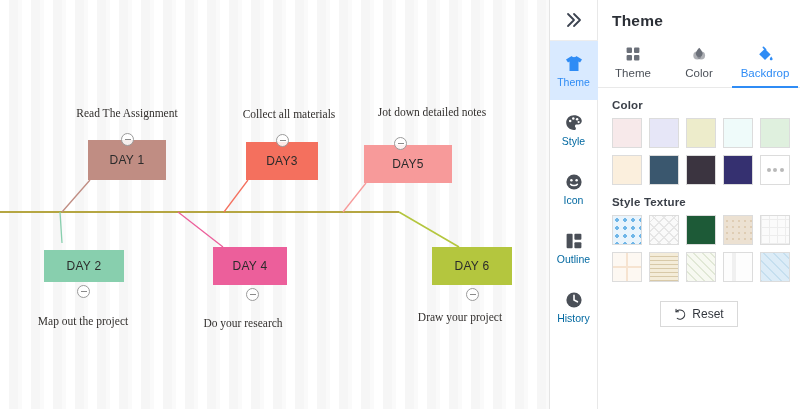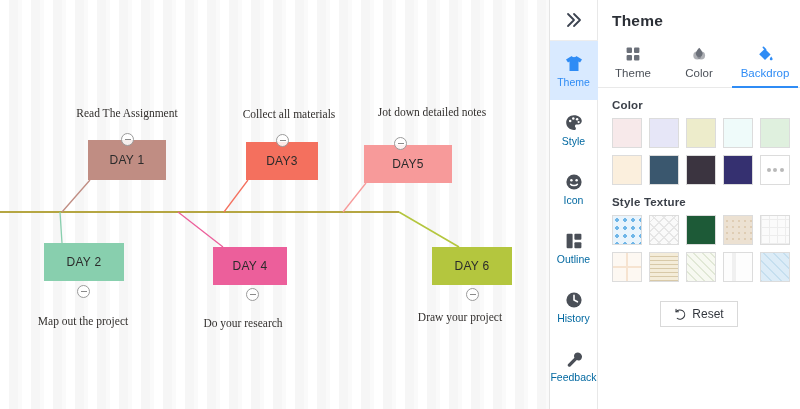--- a/index.html
+++ b/index.html
@@ -149,21 +149,21 @@
       <line x1="62" y1="212" x2="90" y2="180" stroke="#c08d83" stroke-width="1.3"></line>
       <line x1="178" y1="212" x2="223" y2="247" stroke="#ec5f9b" stroke-width="1.3"></line>
       <line x1="224" y1="212" x2="248" y2="180" stroke="#f4705e" stroke-width="1.3"></line>
       <line x1="343" y1="212" x2="366" y2="183" stroke="#f79a9a" stroke-width="1.3"></line>
     </svg>
 
     <div id="nodes-layer">
         <div class="node" style="left: 88px; top: 140px; width: 78px; height: 40px; background: rgb(192, 141, 131);">DAY 1</div>
         <div class="caption" style="left: 127px; top: 107px; transform: translateX(-50%);">Read The Assignment</div>
         <div class="handle" style="left: 121px; top: 133px;"></div>
-        <div class="node" style="left: 44px; top: 243px; width: 80px; height: 38px; background: rgb(136, 207, 174);">DAY 2</div>
+        <div class="node" style="left: 44px; top: 250px; width: 80px; height: 32px; background: rgb(136, 207, 174);">DAY 2</div>
         <div class="caption" style="left: 83px; top: 315px; transform: translateX(-50%);">Map out the project</div>
         <div class="handle" style="left: 77px; top: 285px;"></div>
         <div class="node" style="left: 246px; top: 142px; width: 72px; height: 38px; background: rgb(244, 112, 94);">DAY3</div>
         <div class="caption" style="left: 282px; top: 108px; transform: translateX(-50%); padding-left: 14px;">Collect all materials</div>
         <div class="handle" style="left: 276px; top: 134px;"></div>
         <div class="node" style="left: 213px; top: 247px; width: 74px; height: 38px; background: rgb(236, 95, 155);">DAY 4</div>
         <div class="caption" style="left: 243px; top: 317px; transform: translateX(-50%);">Do your research</div>
         <div class="handle" style="left: 246px; top: 288px;"></div>
         <div class="node" style="left: 364px; top: 145px; width: 88px; height: 38px; background: rgb(247, 154, 154);">DAY5</div>
         <div class="caption" style="left: 432px; top: 106px; transform: translateX(-50%);">Jot down detailed notes</div>
@@ -216,26 +216,20 @@
               <rect x="10.4" y="11.2" width="7" height="6" rx="1" fill="#4a4f57"></rect>
             </svg>
             <span class="rl">Outline</span>
           </div>
           <div class="rail-item">
             <svg class="rail-ico" viewBox="0 0 20 20">
               <circle cx="10" cy="10" r="7.6" fill="#4a4f57"></circle>
               <path d="M10,5.4 L10,10 L13.4,11.8" fill="none" stroke="#fff" stroke-width="1.6" stroke-linecap="round" stroke-linejoin="round"></path>
             </svg>
             <span class="rl">History</span>
-          </div>
-          <div class="rail-item">
-            <svg class="rail-ico" viewBox="0 0 20 20">
-              <path d="M16.4,4.6 C15,3.2 12.8,3.1 11.3,4.3 C10,5.4 9.7,7.2 10.4,8.7 L4.2,14.9 C3.5,15.6 3.5,16.7 4.2,17.3 C4.9,18 6,18 6.6,17.3 L12.8,11.1 C14.3,11.8 16.1,11.5 17.2,10.2 C18.4,8.7 18.3,6.5 16.9,5.1 Z" fill="#4a4f57"></path>
-            </svg>
-            <span class="rl">Feedback</span>
           </div>
         </div>
     </div>
 
     <div id="panel">
       <div id="panel-title">Theme</div>
 
       <div id="tabs">
           <div class="tab">
             <svg class="tab-ico" viewBox="0 0 16 16">

